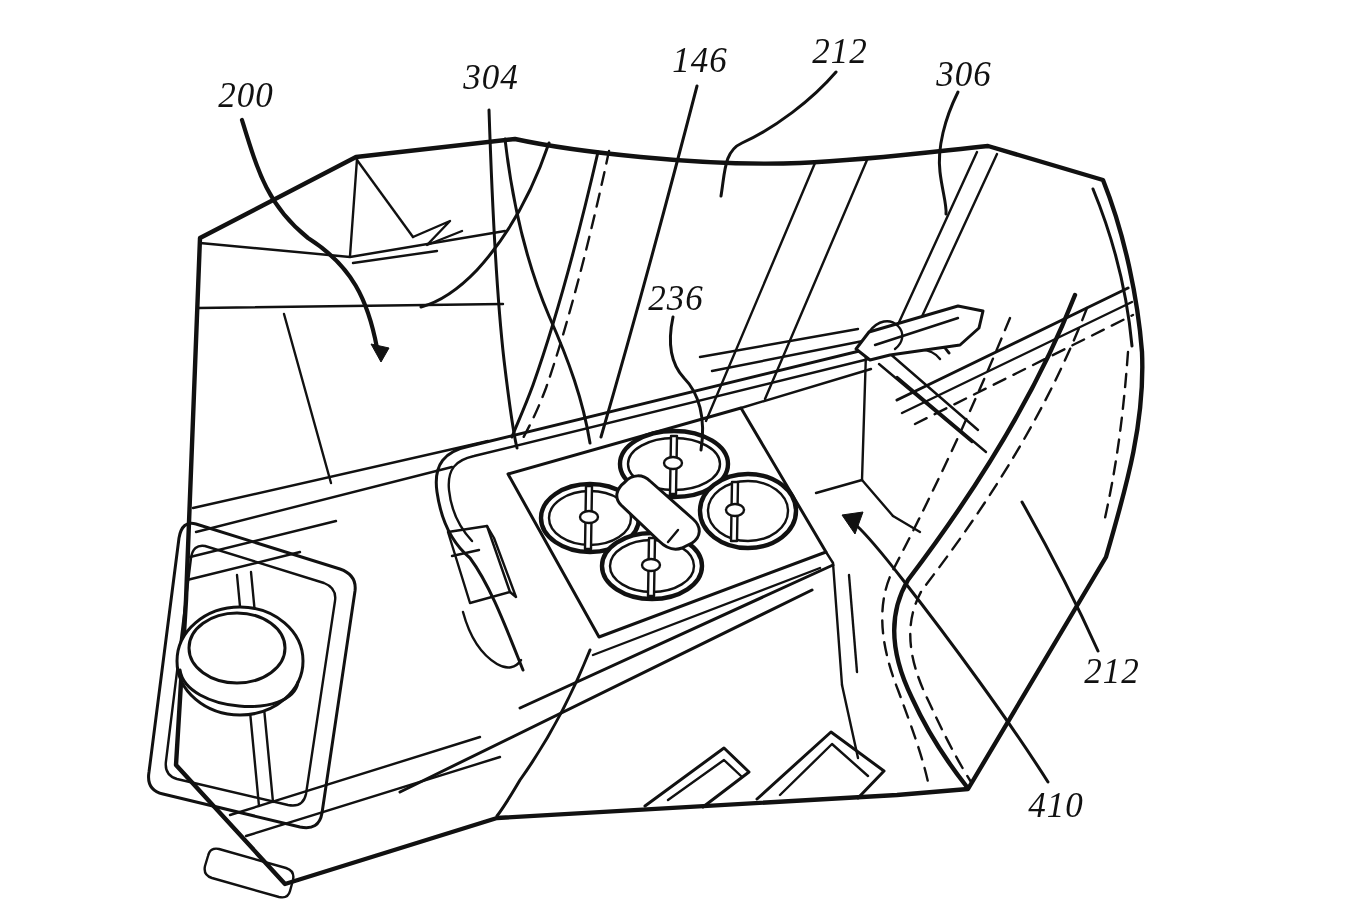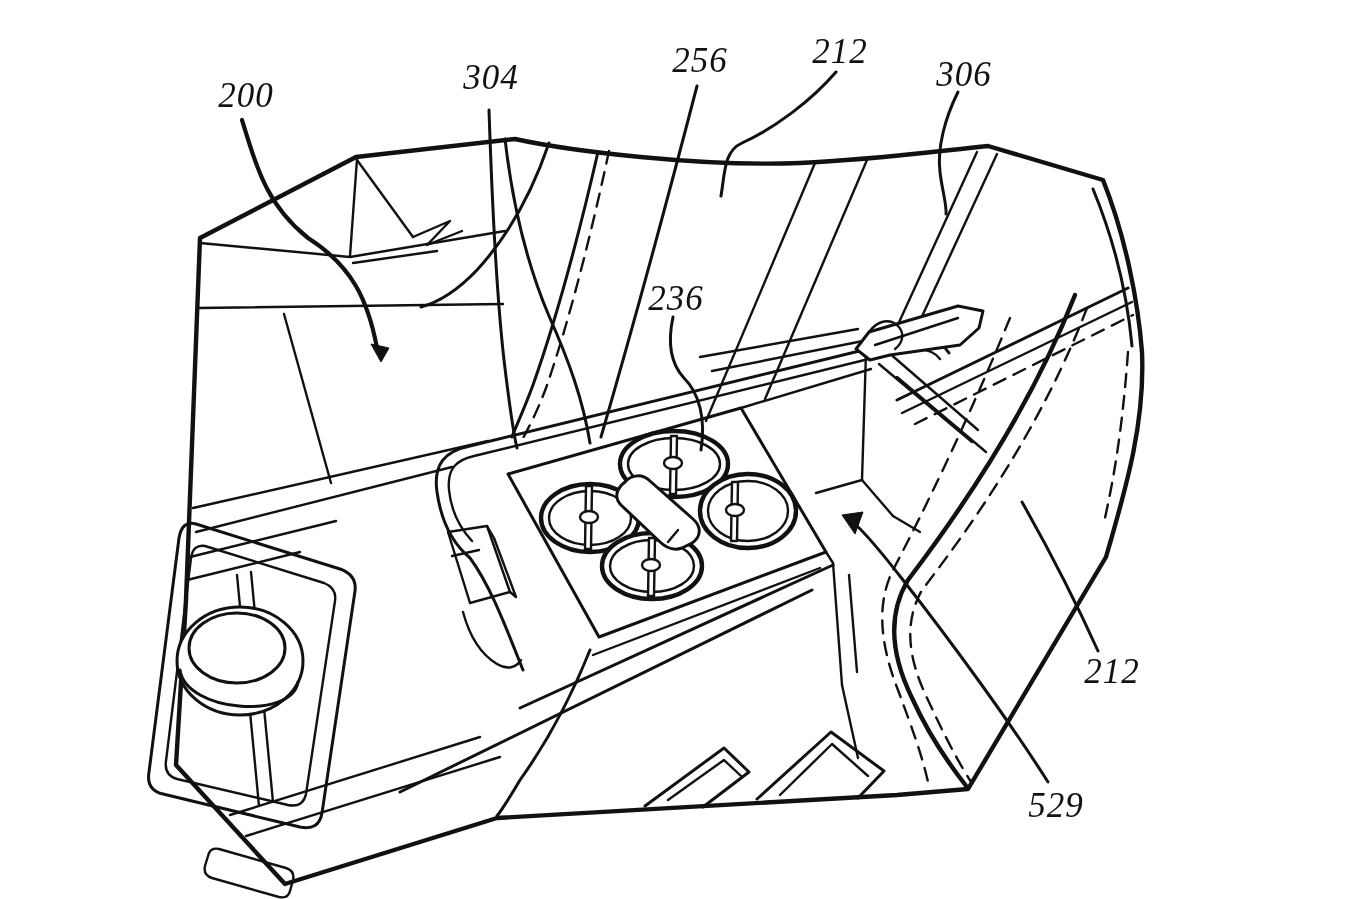--- a/index.html
+++ b/index.html
@@ -161,19 +161,19 @@
       <path class="leader" d="M958,92 C945,118 937,148 940,172 C942,190 947,205 946,214"></path>
       <path class="leader" d="M673,317 C667,345 671,364 684,378 C699,393 706,418 701,450"></path>
       <path class="leader" d="M1098,651 C1075,600 1048,548 1022,502"></path>
       <path class="leader" d="M1048,782 C1010,722 950,640 903,580 C882,553 868,536 856,525"></path>
       <polygon class="arrowhead" points="842,515 863,512 855,534"></polygon>
     </g>
   </svg>
 
   <div class="ref-label" style="left:246px;top:96px">200</div>
   <div class="ref-label" style="left:491px;top:78px">304</div>
-  <div class="ref-label" style="left:700px;top:61px">256</div>
+  <div class="ref-label" style="left:700px;top:61px">146</div>
   <div class="ref-label" style="left:840px;top:52px">212</div>
   <div class="ref-label" style="left:964px;top:75px">306</div>
   <div class="ref-label" style="left:676px;top:299px">236</div>
   <div class="ref-label" style="left:1112px;top:672px">212</div>
-  <div class="ref-label" style="left:1056px;top:806px">529</div>
+  <div class="ref-label" style="left:1056px;top:806px">410</div>
 </div>
 
 </body></html>

